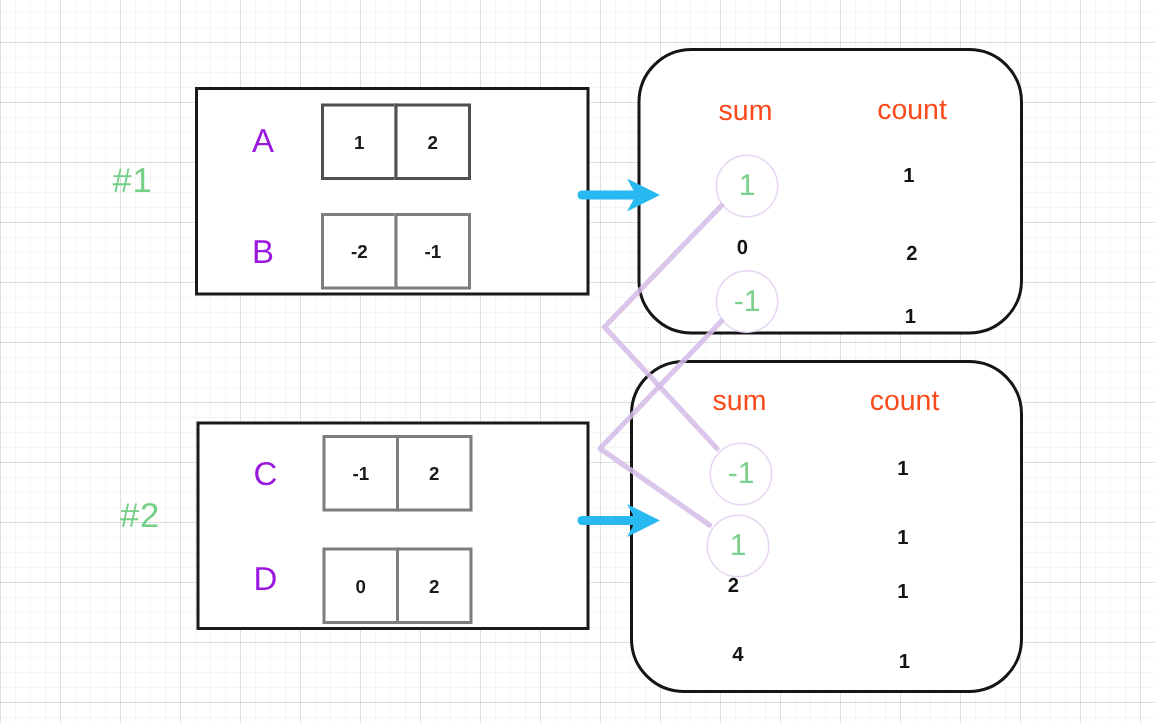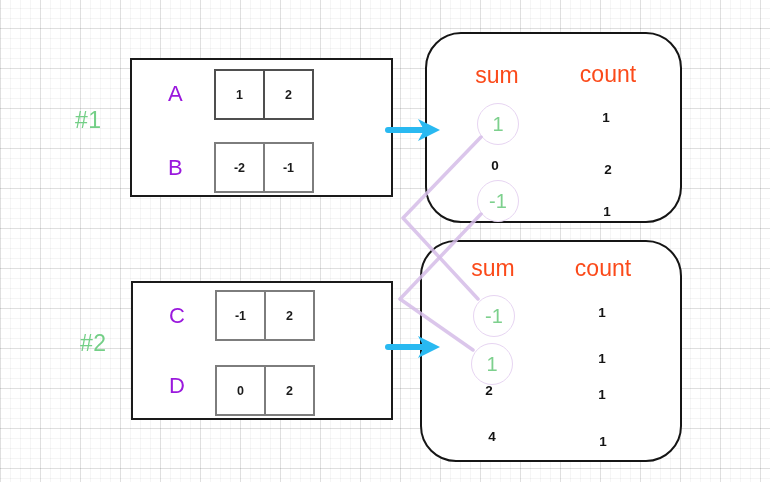--- a/index.html
+++ b/index.html
@@ -18,21 +18,21 @@
   .group-label{position:absolute;color:#74cf87;font-size:23px;font-weight:500;letter-spacing:.5px;}
   .array-box{position:absolute;background:#fff;border:2px solid #1a1a1a;box-sizing:border-box;}
   .arr-name{position:absolute;color:#9a18dd;font-size:22px;font-weight:500;}
   .cells{position:absolute;display:flex;}
   .cell{width:51px;height:51px;box-sizing:border-box;border:2px solid #7d7d7d;background:#fff;
         display:flex;align-items:center;justify-content:center;
         font-size:12.5px;font-weight:600;color:#1b1b1b;}
   .cell + .cell{margin-left:-2px;}
   .cells-dark .cell{border-color:#4f4f4f;}
   .rrect{position:absolute;background:#fff;border:2px solid #151515;border-radius:36px;box-sizing:border-box;}
-  .hdr{position:absolute;transform:translate(-50%,-50%);color:#fb4a1a;font-size:23px;font-weight:500;white-space:nowrap;}
+  .hdr{position:absolute;transform:translate(-50%,-50%);color:#fb4a1a;font-size:19px;font-weight:500;white-space:nowrap;}
   .val{position:absolute;transform:translate(-50%,-50%);color:#141414;font-size:13.5px;font-weight:600;white-space:nowrap;}
   .hl-circle{position:absolute;width:42px;height:42px;box-sizing:border-box;
              border:1.5px solid #e7d5f2;border-radius:50%;background:#fff;
              display:flex;align-items:center;justify-content:center;
              color:#7dd08d;font-size:20px;font-weight:500;}
   .overlay{position:absolute;left:0;top:0;pointer-events:none;z-index:5;}
 </style>
 </head>
 <body>
 

